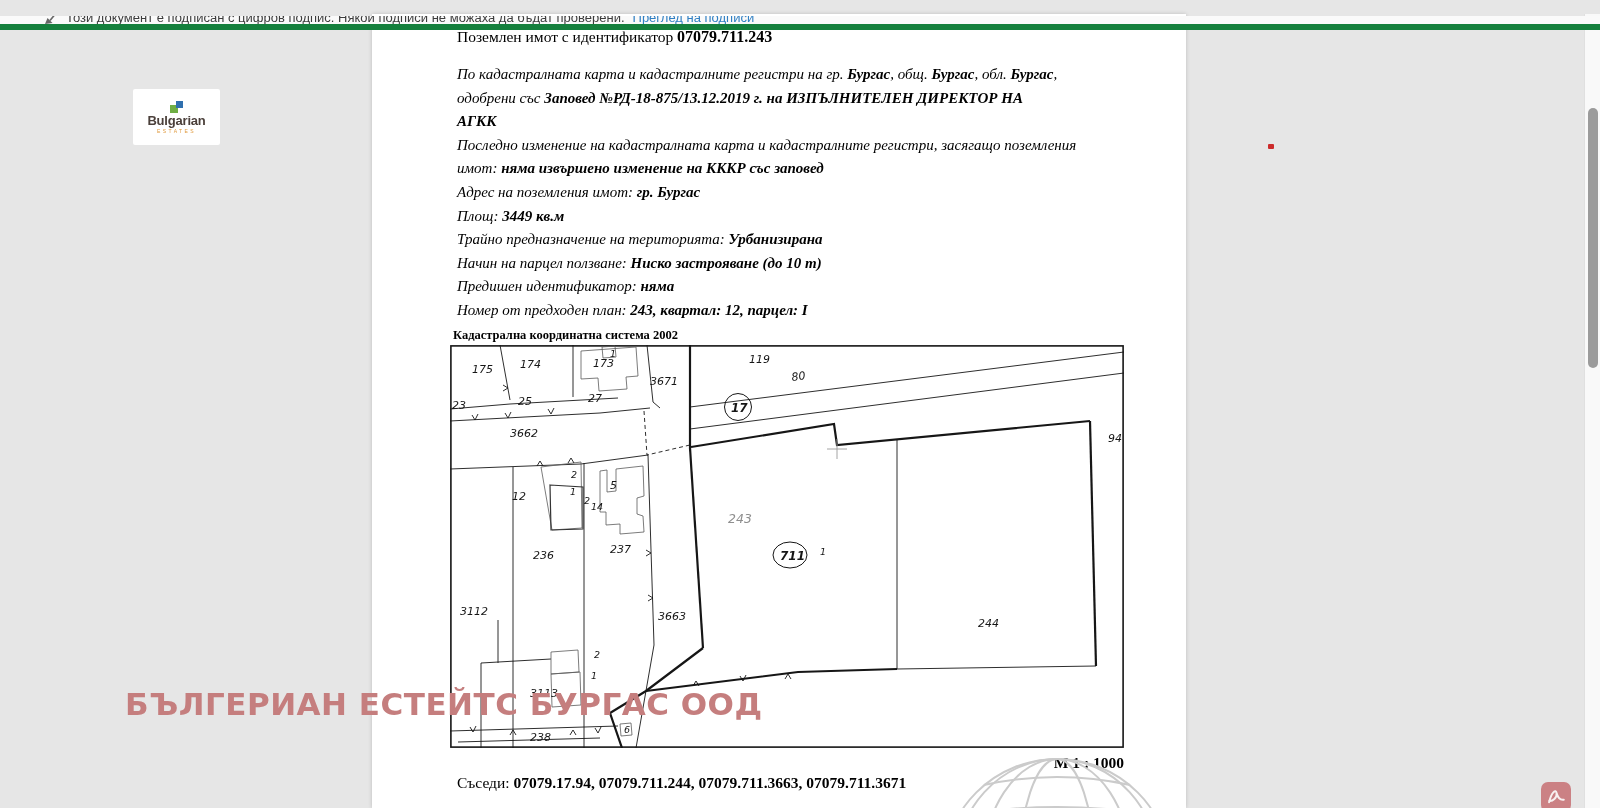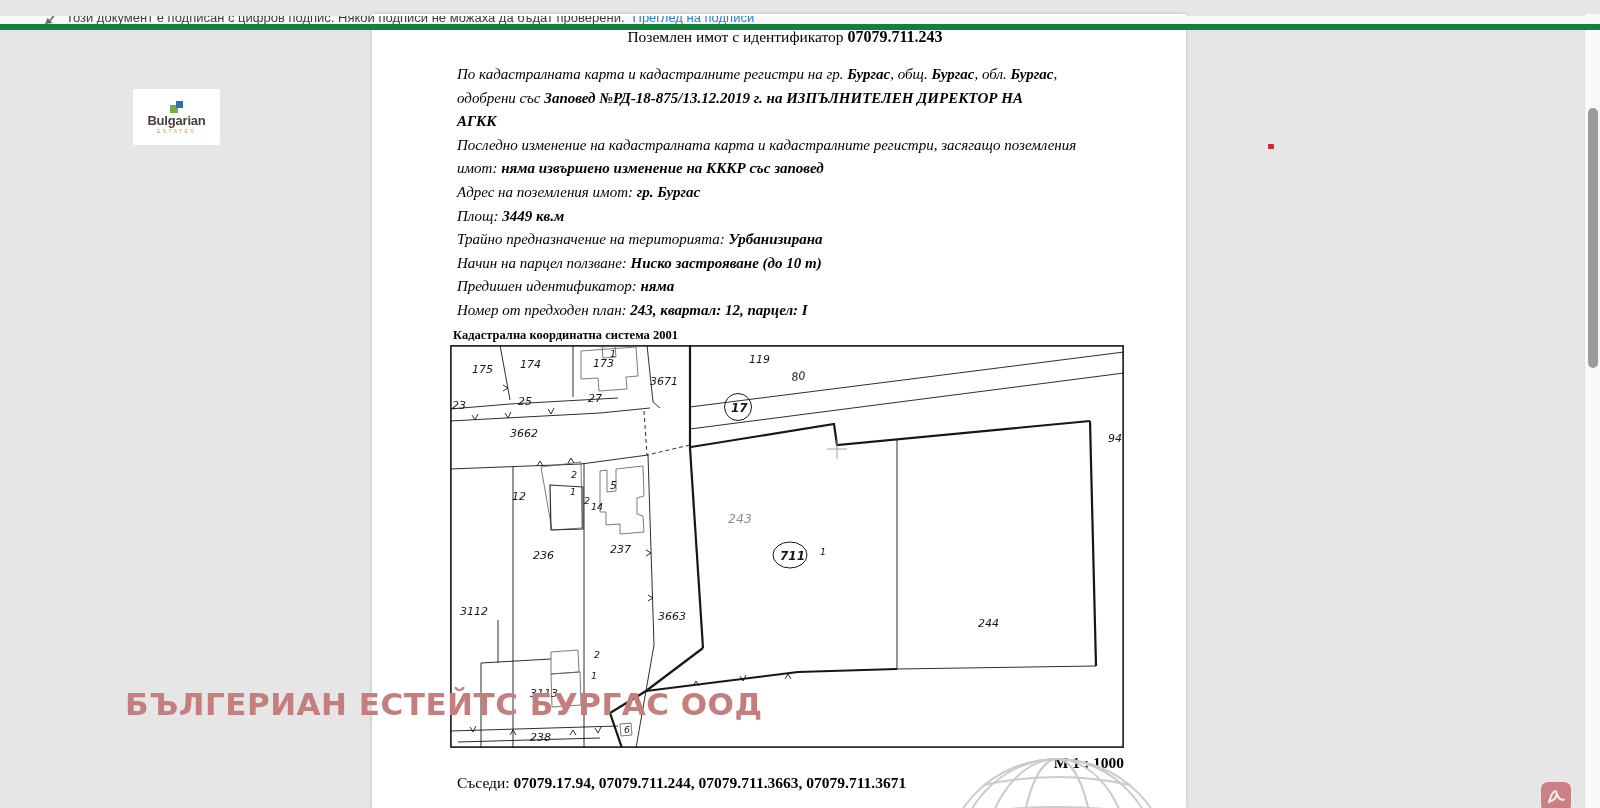--- a/index.html
+++ b/index.html
@@ -15,21 +15,21 @@
   .sig-icon { width:14px; height:14px; flex:0 0 auto; }
 
   
   .viewer { position:absolute; left:0; top:14px; width:1600px; height:794px; background:#e6e6e6; }
 
   
   .page { position:absolute; left:372px; top:0; width:814px; height:794px; background:#fff;
           box-shadow:0 0 4px rgba(0,0,0,.18);
           font-family:"Liberation Serif", serif; color:#000; }
   .page-inner { padding:14px 73px 0 85px; }
-  .doc-title { text-align:center; font-size:15.5px; margin-bottom:17px; }
+  .doc-title { font-size:15.5px; margin-bottom:17px; }
   .doc-title b { font-size:16px; }
   .doc-body { font-size:15px; line-height:23.6px;font-style:italic; }
   .doc-line { white-space:nowrap; }
   .coord-label { font-size:12.5px; font-weight:bold; margin:5px 0 2px -4px; font-family:"Liberation Serif", serif; }
   .map-wrap { margin-left:-7px; width:674px; }
   .scale-label { width:674px; margin-left:-7px; text-align:right; font-weight:bold; font-size:15.5px; margin-top:6px; }
   .neighbors { font-size:15.5px; margin-top:2px; white-space:nowrap; }
 
   
   .map-svg { display:block; background:#fff; }
@@ -108,21 +108,21 @@
           <div class="doc-line"><b>АГКК</b></div>
           <div class="doc-line"><span>Последно изменение на кадастралната карта и кадастралните регистри, засягащо поземления</span></div>
           <div class="doc-line"><span>имот: </span><b>няма извършено изменение на КККР със заповед</b></div>
           <div class="doc-line"><span>Адрес на поземления имот: </span><b>гр. Бургас</b></div>
           <div class="doc-line"><span>Площ: </span><b>3449 кв.м</b></div>
           <div class="doc-line"><span>Трайно предназначение на територията: </span><b>Урбанизирана</b></div>
           <div class="doc-line"><span>Начин на парцел ползване: </span><b>Ниско застрояване (до 10 m)</b></div>
           <div class="doc-line"><span>Предишен идентификатор: </span><b>няма</b></div>
           <div class="doc-line"><span>Номер от предходен план: </span><b>243, квартал: 12, парцел: I</b></div>
         </div>
-      <div class="coord-label">Кадастрална координатна система 2001</div>
+      <div class="coord-label">Кадастрална координатна система 2002</div>
 
       <div class="map-wrap">
         <svg id="map-svg" class="map-svg" width="674" height="403" viewBox="0 0 674 403">
 
           <rect x="0.9" y="0.9" width="672.2" height="401.2" fill="none" stroke="#161616" stroke-width="1.6"></rect>
 
           <path d="M0,64 L60,59 L168,53"></path>
           <path d="M0,76 L150,68 L200,63"></path>
           <path d="M50,0 L60,55"></path>
           <path d="M123,0 L123,52"></path>

